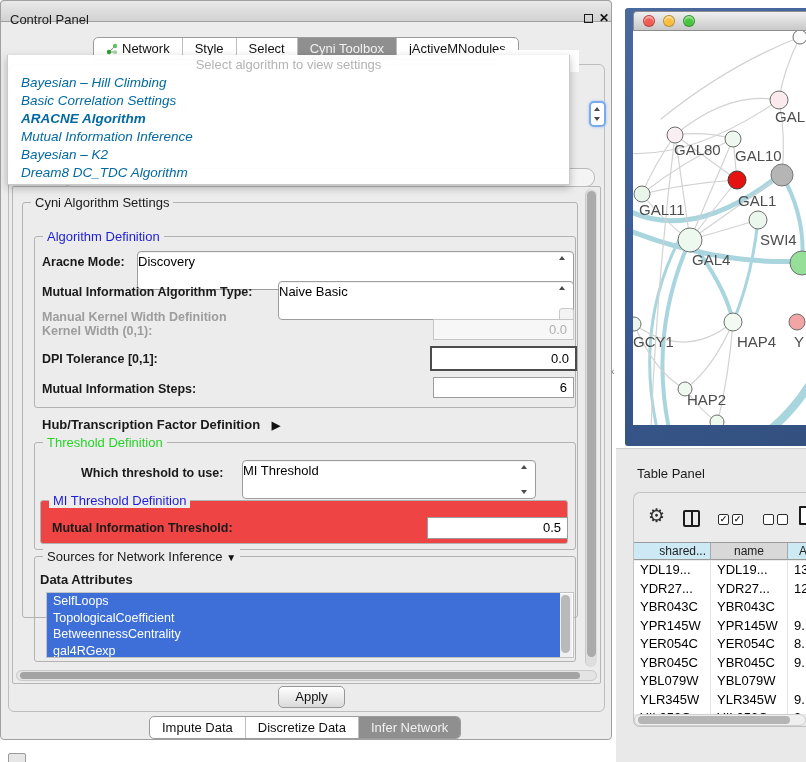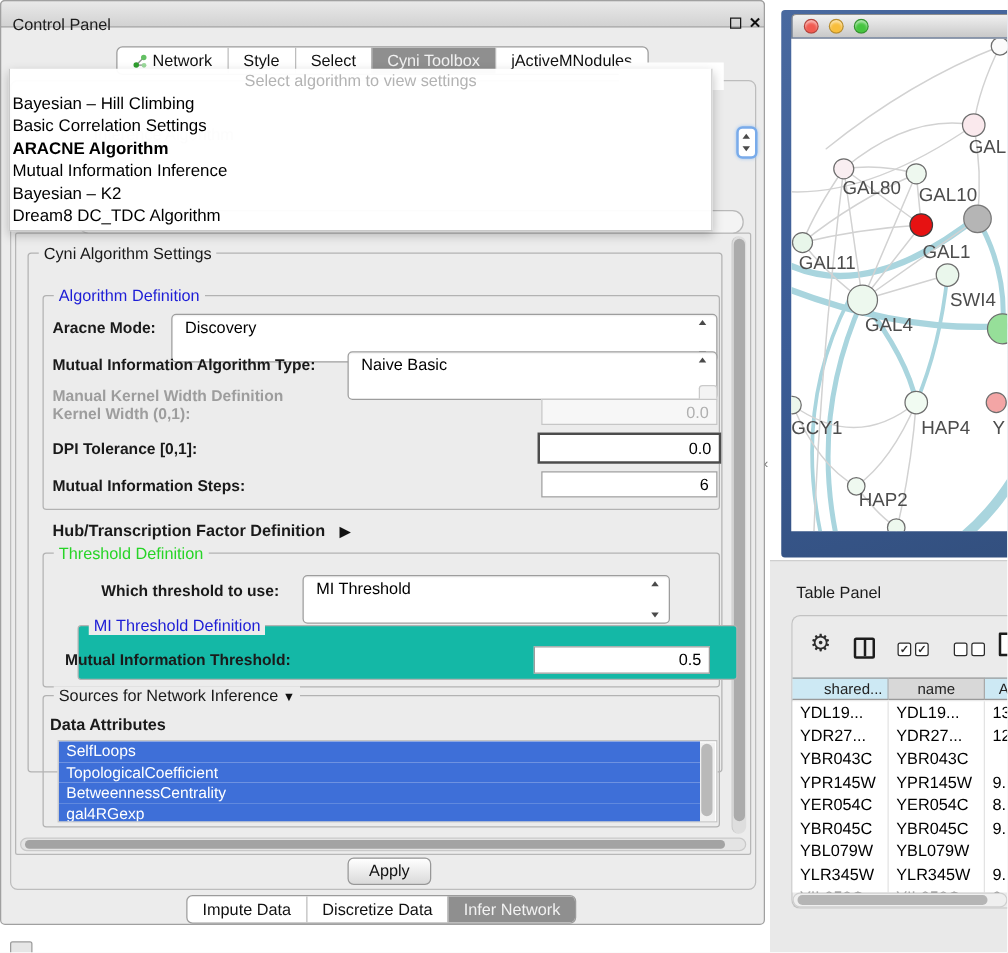--- a/index.html
+++ b/index.html
@@ -23,21 +23,21 @@
   .seg { display:flex; background:#fff; border:1px solid #9c9c9c; border-radius:5px;
     overflow:hidden; height:23px; line-height:21px; font-size:13px; color:#111; }
   .seg > div { padding:0 12px; border-left:1px solid #bdbdbd; white-space:nowrap; display:flex; align-items:center; gap:4px; }
   .seg > div:first-child { border-left:none; }
   .seg > div.on { background:#8f8f8f; color:#f2f2f2; }
 
   
   .popup { left:7px; top:55px; width:563px; height:130px; background:rgba(255,255,255,0.96);
     border:1px solid #c9c9c9; border-top:none; box-shadow:0 3px 8px rgba(0,0,0,0.25); z-index:10; }
   .popup .ph { height:19px; line-height:19px; text-align:center; color:#b3b3b3; font-size:13px; }
-  .popup .it { height:18px; line-height:18px; padding-left:2px; font-size:13.5px; color:#000000; white-space:nowrap; }
+  .popup .it { height:18px; line-height:18px; padding-left:13px; font-size:13.5px; color:#0369a1; white-space:nowrap;font-style:italic; }
   .popup .it.bold { font-weight:bold; }
   .ghost-label { left:75px; top:100px; font-size:13px; color:rgba(140,140,140,0.55); z-index:1; }
   .white-strip { left:495px; top:50px; width:84px; height:22px; background:#fff; z-index:2; }
   .blue-frag { left:589px; top:101px; width:17px; height:26px; background:#fff;
     border:2px solid #79abea; border-radius:5px; box-shadow:0 0 3px #9cc3f0; z-index:3; }
   .gal-frag { left:62px; top:168px; width:533px; height:19px; background:#f4f4f4;
     border:1px solid #b9b9b9; border-radius:9px; z-index:4; }
 
   
   .outer-panel { left:8px; top:64px; width:597px; height:648px; background:#ececec;
@@ -53,21 +53,21 @@
 
   .grp { position:absolute; border:1px solid #b2b2b2; border-radius:3px; }
   .grp-t { position:absolute; top:-8px; left:8px; background:#ececec; padding:0 4px;
     font-size:13px; color:#1a1a1a; white-space:nowrap; }
   .t-blue { color:#1d1dd6; } .t-green { color:#27d427; }
 
   .lbl { position:absolute; font-size:12.5px; font-weight:bold; color:#1a1a1a; white-space:nowrap; }
   .lbl.dim { color:#9d9d9d; }
 
   .combo { position:absolute; height:39px; background:#fff; border:1px solid #9d9d9d;
-    border-radius:4px; font-size:13px; line-height:20px; padding-left:10px; color:#000;
+    border-radius:4px; font-size:13px; line-height:20px; padding-left:0; color:#000;
     box-shadow:inset 0 1px 1px rgba(0,0,0,0.06); }
   .sp-up { position:absolute; right:8px; top:4px; width:0; height:0;
     border-left:3.5px solid transparent; border-right:3.5px solid transparent; border-bottom:4.5px solid #4a4a4a; }
   .sp-dn { position:absolute; right:8px; bottom:4px; width:0; height:0;
     border-left:3.5px solid transparent; border-right:3.5px solid transparent; border-top:4.5px solid #4a4a4a; }
 
   .fld { position:absolute; background:#fff; border:1px solid #9d9d9d; font-size:13px;
     text-align:right; padding-right:6px; color:#000; }
   .fld.disabled { background:#f7f7f7; border-color:#c6c6c6; color:#b0b0b0; }
   .fld.focus { border:2px solid #4c4c4c; }
@@ -225,21 +225,21 @@
   </div>
 
   <div class="grp" style="left:34px; top:442px; width:542px; height:108px;">
     <span class="grp-t t-green">Threshold Definition</span>
   </div>
   <div class="lbl" style="left:81px; top:466px;">Which threshold to use:</div>
   <div class="combo" style="left:242px; top:460px; width:294px;">
     <span>MI Threshold</span>
     <span class="sp-up"></span><span class="sp-dn"></span>
   </div>
-  <div class="grp" style="left:62px; top:500px; width:528px; height:44px; background:#14b8a6;">
+  <div class="grp" style="left:40px; top:500px; width:528px; height:44px; background:#ef4444;">
     <span class="grp-t t-blue">MI Threshold Definition</span>
   </div>
   <div class="lbl" style="left:52px; top:521px;">Mutual Information Threshold:</div>
   <div class="fld" style="left:427px; top:517px; width:141px; height:22px; line-height:20px;">0.5</div>
 
   <div class="grp" style="left:34px; top:556px; width:542px; height:106px;">
     <span class="grp-t">
       <span>Sources for Network Inference</span>
       <span class="tri" style="font-size:10px;">▼</span>
     </span>

